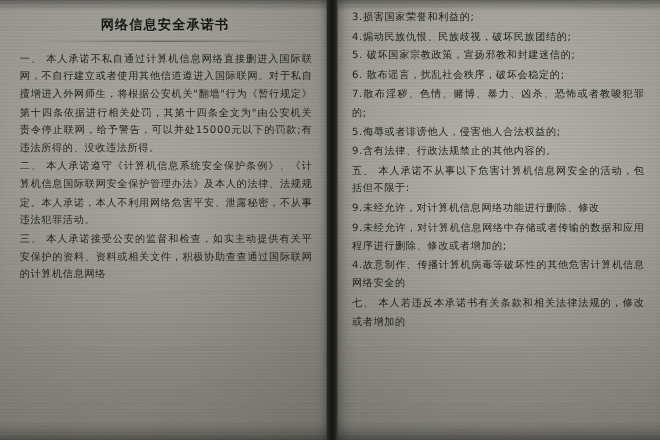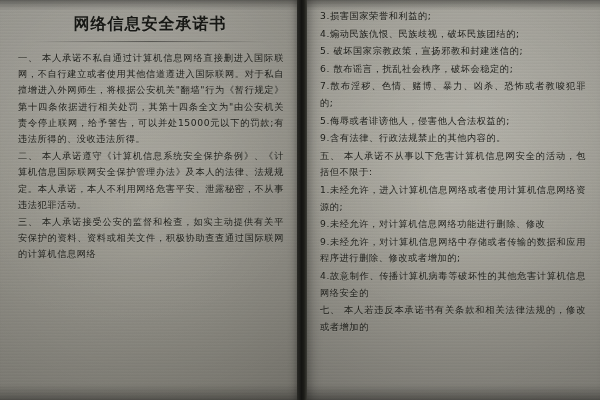--- a/index.html
+++ b/index.html
@@ -60,21 +60,21 @@
     pointer-events: none;
     background:
       repeating-linear-gradient(0deg, rgba(0,0,0,0.035) 0px, rgba(0,0,0,0.035) 1px, rgba(255,255,255,0.02) 2px, rgba(255,255,255,0.02) 3px),
       radial-gradient(ellipse 80% 60% at 50% 50%, rgba(255,255,255,0.05), rgba(0,0,0,0.22) 100%);
     mix-blend-mode: multiply;
     opacity: 0.85;
   }
   .doc-title {
     font-family: Liberation Serif, serif;
     font-weight: bold;
-    font-size: 16px;
+    font-size: 12px;
     letter-spacing: 1px;
     text-align: center;
     margin: 14px 10px 6px 10px;
     color: #1b1c18;
     text-shadow: 0 1px 0 rgba(255,255,255,0.18);
   }
   .title-rule {
     width: 236px;
     height: 1px;
     margin: 0 auto 8px auto;
@@ -144,21 +144,20 @@
     <div class="edge-shadow-top"></div>
     <div class="body">
       <p class="para">3.损害国家荣誉和利益的;</p>
       <p class="para">4.煽动民族仇恨、民族歧视，破坏民族团结的;</p>
       <p class="para">5. 破坏国家宗教政策，宣扬邪教和封建迷信的;</p>
       <p class="para">6. 散布谣言，扰乱社会秩序，破坏会稳定的;</p>
       <p class="para">7.散布淫秽、色情、赌博、暴力、凶杀、恐怖或者教唆犯罪的;</p>
       <p class="para">5.侮辱或者诽谤他人，侵害他人合法权益的;</p>
       <p class="para">9.含有法律、行政法规禁止的其他内容的。</p>
       <p class="para">五、 本人承诺不从事以下危害计算机信息网安全的活动，包括但不限于:</p>
-      <p class="para">1.未经允许，进入计算机信息网络或者使用计算机信息网络资源的;</p>
       <p class="para">9.未经允许，对计算机信息网络功能进行删除、修改</p>
       <p class="para">9.未经允许，对计算机信息网络中存储或者传输的数据和应用程序进行删除、修改或者增加的;</p>
       <p class="para">4.故意制作、传播计算机病毒等破坏性的其他危害计算机信息网络安全的</p>
       <p class="para">七、 本人若违反本承诺书有关条款和相关法律法规的，修改或者增加的</p>
     </div>
     <div class="grain"></div>
     <div class="clipped-bottom"></div>
   </div>
 
 </div>

